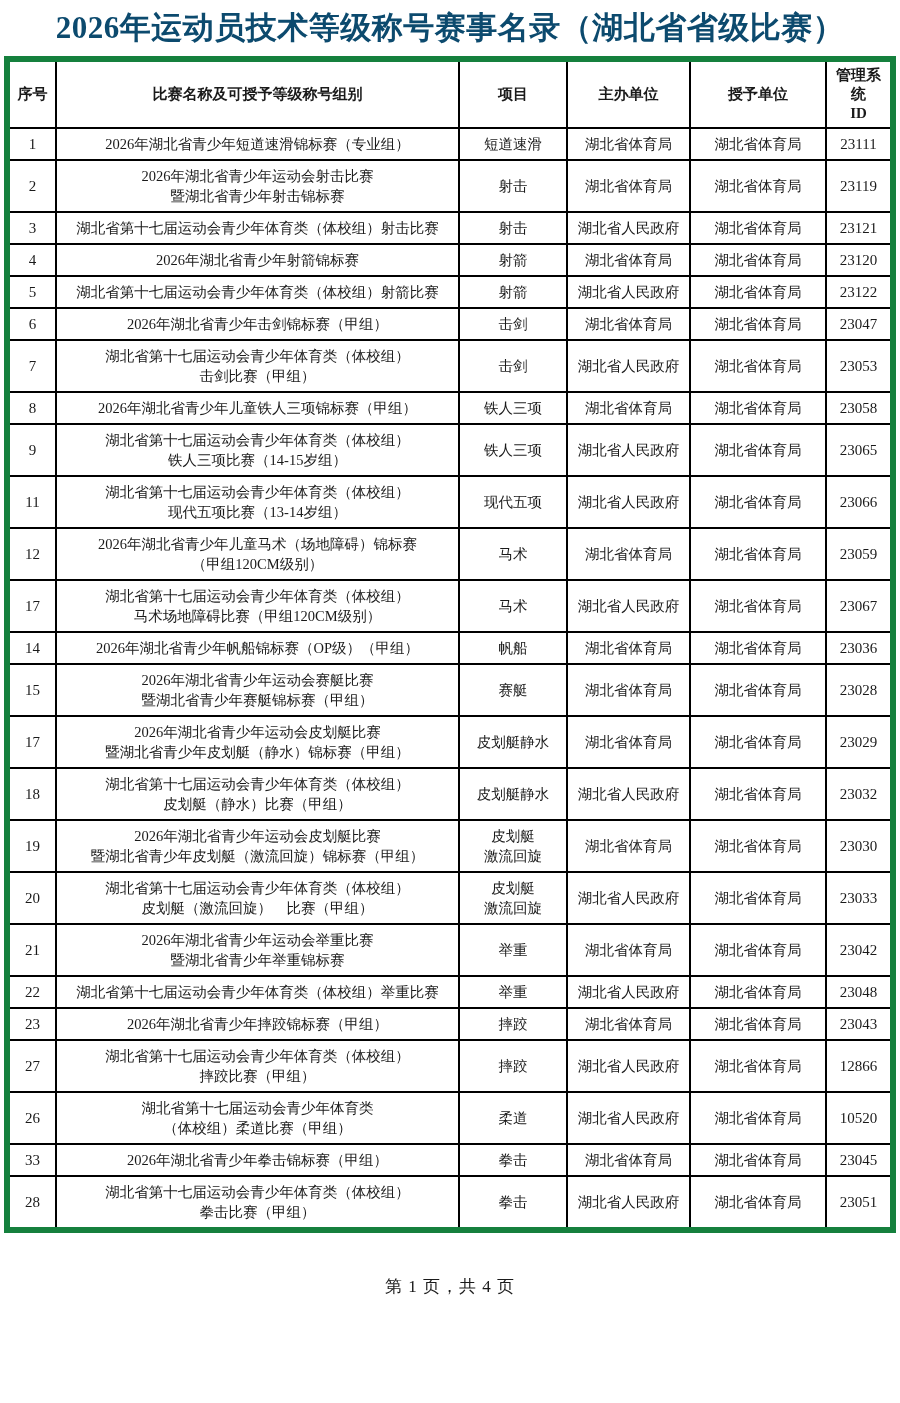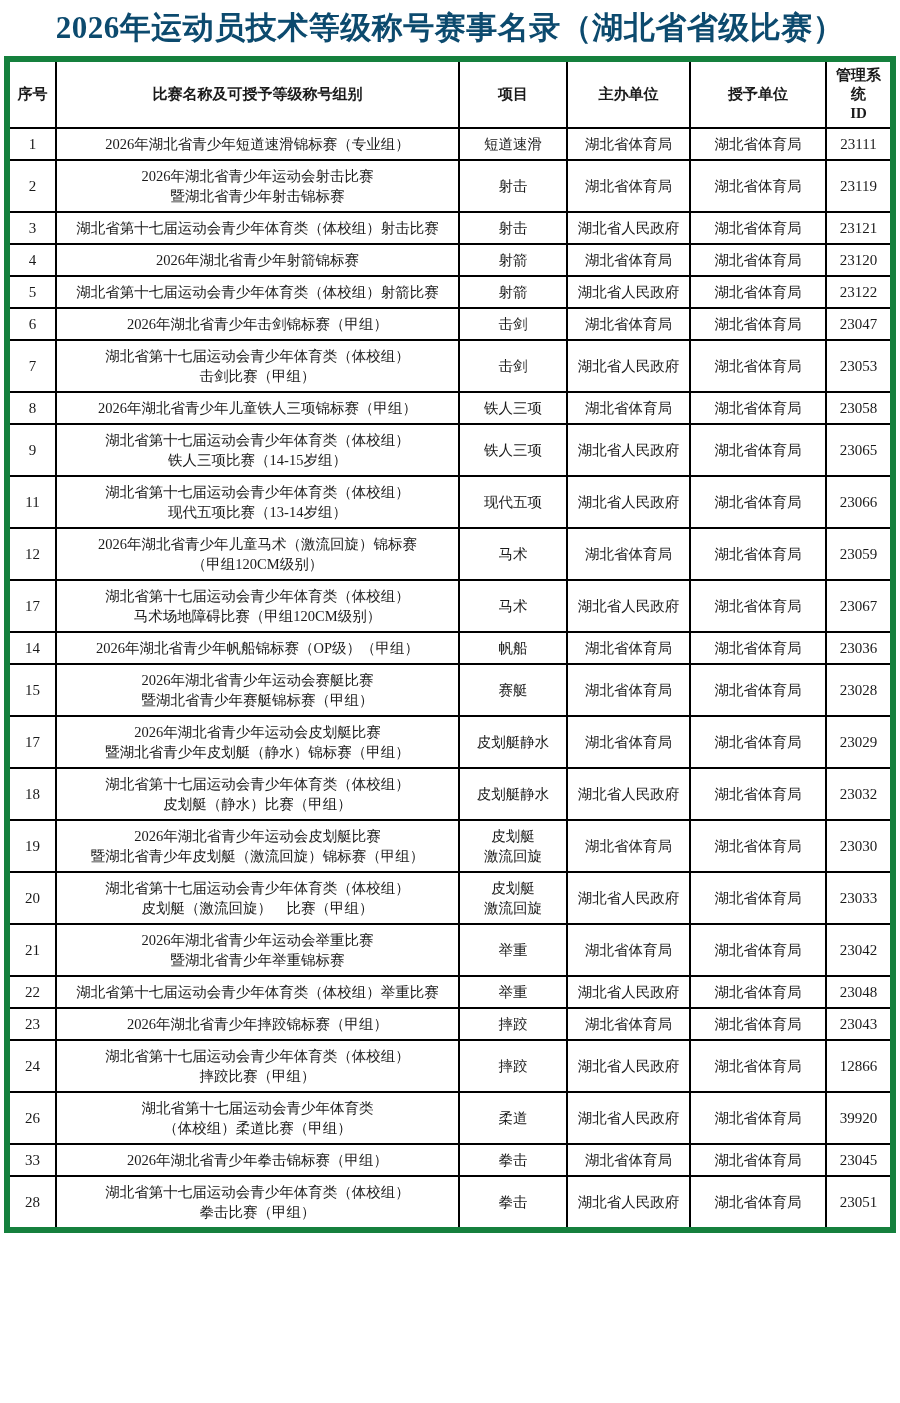--- a/index.html
+++ b/index.html
@@ -180,21 +180,21 @@
       <td class="name-cell">湖北省第十七届运动会青少年体育类（体校组）
 现代五项比赛（13-14岁组）</td>
       <td class="sport-cell">现代五项</td>
       <td class="host-cell">湖北省人民政府</td>
       <td class="grantor-cell">湖北省体育局</td>
       <td class="id-cell">23066</td>
     </tr>
 
     <tr>
       <td class="num-cell">12</td>
-      <td class="name-cell">2026年湖北省青少年儿童马术（激流回旋）锦标赛
+      <td class="name-cell">2026年湖北省青少年儿童马术（场地障碍）锦标赛
 （甲组120CM级别）</td>
       <td class="sport-cell">马术</td>
       <td class="host-cell">湖北省体育局</td>
       <td class="grantor-cell">湖北省体育局</td>
       <td class="id-cell">23059</td>
     </tr>
 
     <tr>
       <td class="num-cell">17</td>
       <td class="name-cell">湖北省第十七届运动会青少年体育类（体校组）
@@ -289,38 +289,38 @@
     <tr>
       <td class="num-cell">23</td>
       <td class="name-cell">2026年湖北省青少年摔跤锦标赛（甲组）</td>
       <td class="sport-cell">摔跤</td>
       <td class="host-cell">湖北省体育局</td>
       <td class="grantor-cell">湖北省体育局</td>
       <td class="id-cell">23043</td>
     </tr>
 
     <tr>
-      <td class="num-cell">24</td>
+      <td class="num-cell">27</td>
       <td class="name-cell">湖北省第十七届运动会青少年体育类（体校组）
 摔跤比赛（甲组）</td>
       <td class="sport-cell">摔跤</td>
       <td class="host-cell">湖北省人民政府</td>
       <td class="grantor-cell">湖北省体育局</td>
       <td class="id-cell">12866</td>
     </tr>
 
 
     <tr>
       <td class="num-cell">26</td>
       <td class="name-cell">湖北省第十七届运动会青少年体育类
 （体校组）柔道比赛（甲组）</td>
       <td class="sport-cell">柔道</td>
       <td class="host-cell">湖北省人民政府</td>
       <td class="grantor-cell">湖北省体育局</td>
-      <td class="id-cell">39920</td>
+      <td class="id-cell">10520</td>
     </tr>
 
     <tr>
       <td class="num-cell">33</td>
       <td class="name-cell">2026年湖北省青少年拳击锦标赛（甲组）</td>
       <td class="sport-cell">拳击</td>
       <td class="host-cell">湖北省体育局</td>
       <td class="grantor-cell">湖北省体育局</td>
       <td class="id-cell">23045</td>
     </tr>
@@ -330,14 +330,15 @@
       <td class="name-cell">湖北省第十七届运动会青少年体育类（体校组）
 拳击比赛（甲组）</td>
       <td class="sport-cell">拳击</td>
       <td class="host-cell">湖北省人民政府</td>
       <td class="grantor-cell">湖北省体育局</td>
       <td class="id-cell">23051</td>
     </tr>
   </tbody>
   </table>
 
+  <div class="page-footer">第 1 页，共 4 页</div>
 
 </div>
 
 </body></html>

